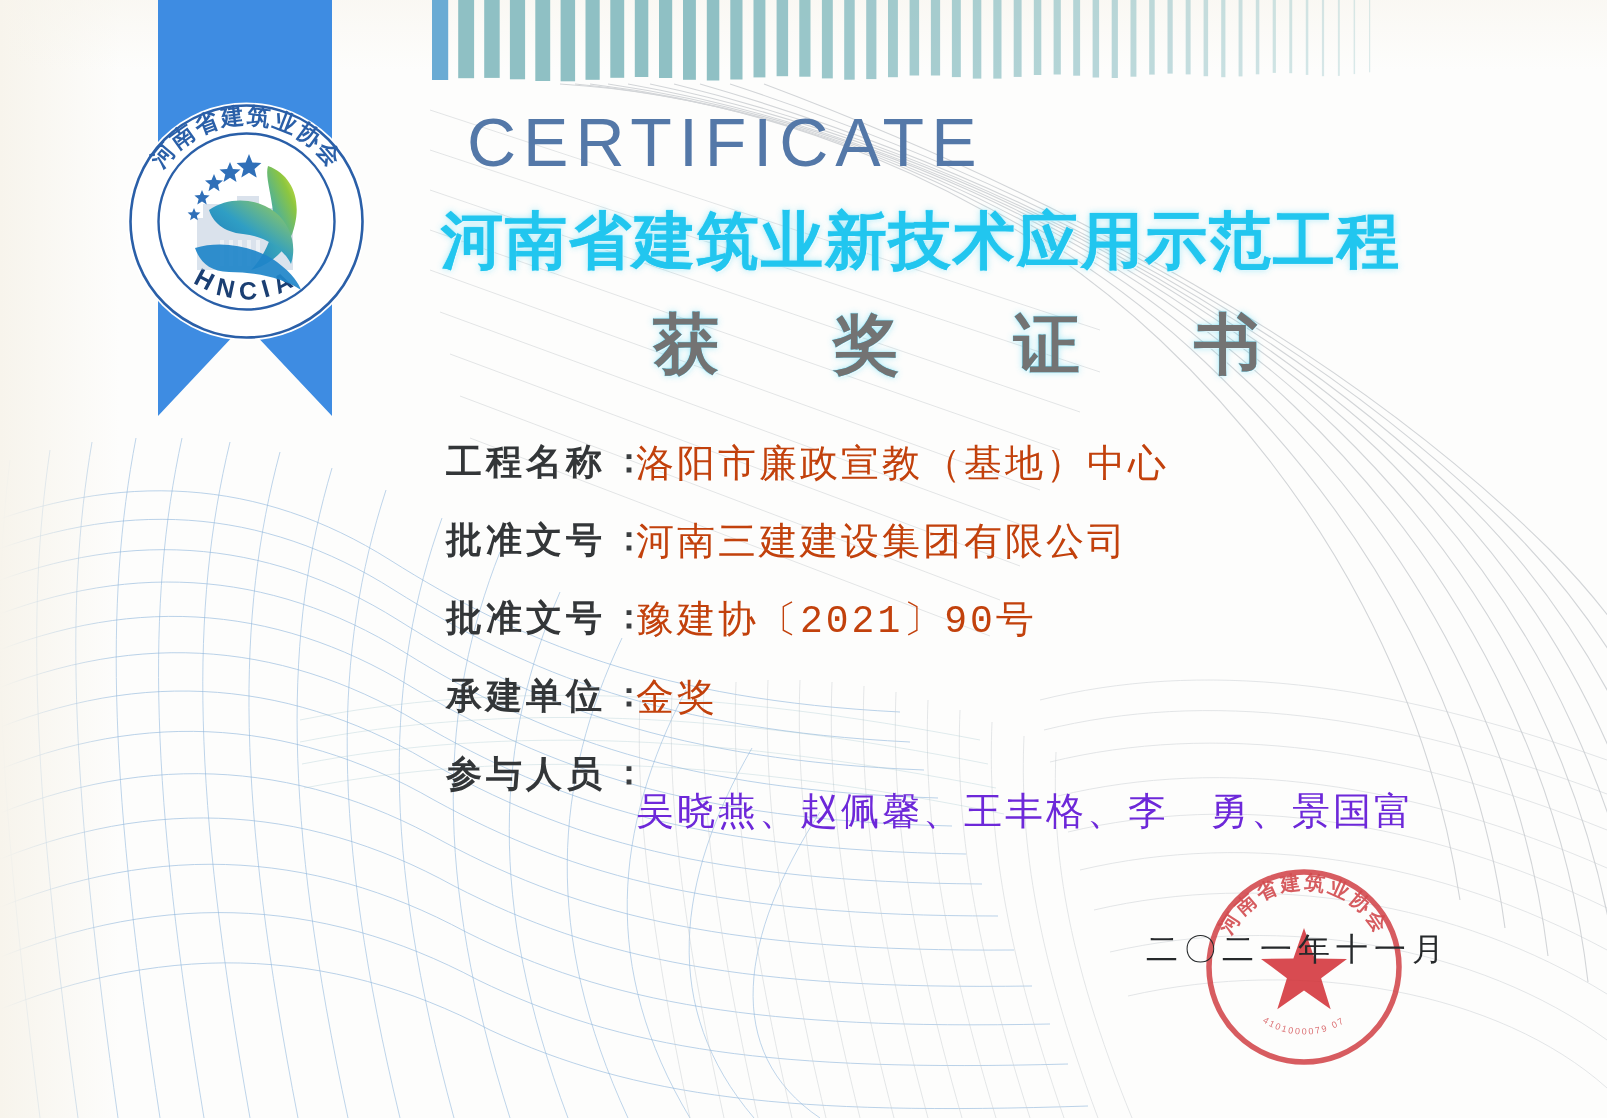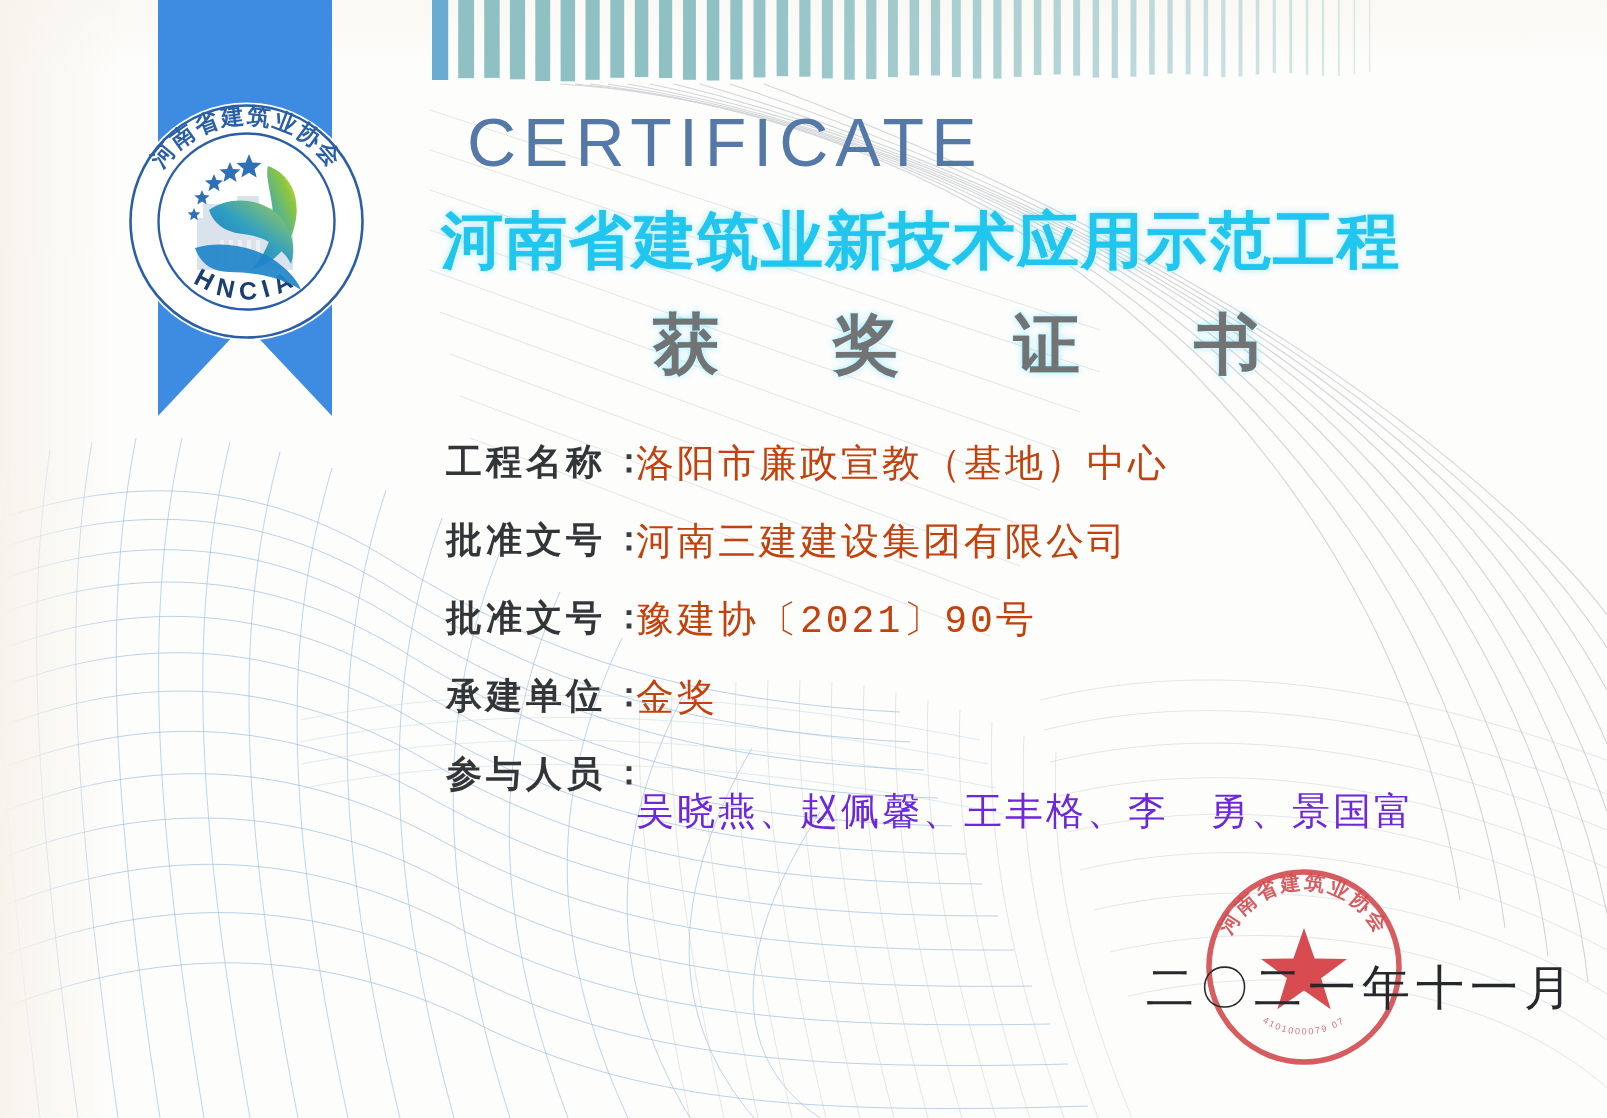--- a/index.html
+++ b/index.html
@@ -184,22 +184,22 @@
     height: 202px;
     pointer-events: none;
     opacity: 0.92;
   }
   .red-seal svg { display:block; width:100%; height:100%; }
 
   
   .date-line {
     position: absolute;
     left: 1146px;
-    top: 956px;
-    font-size: 48px;
+    top: 928px;
+    font-size: 32px;
     letter-spacing: 6px;
     color: #26292b;
     white-space: nowrap;
     font-family: Liberation Serif, serif;
   }
 </style>
 </head>
 <body>
 
 <div id="cert">

